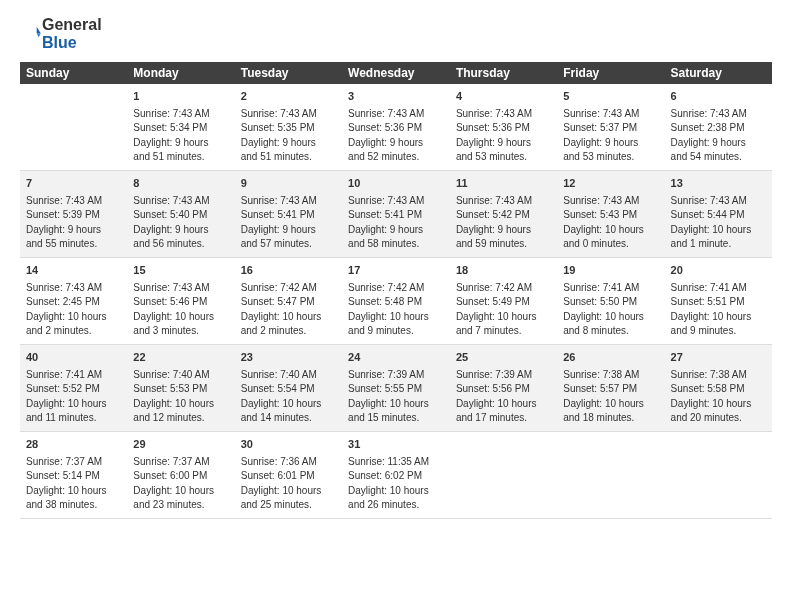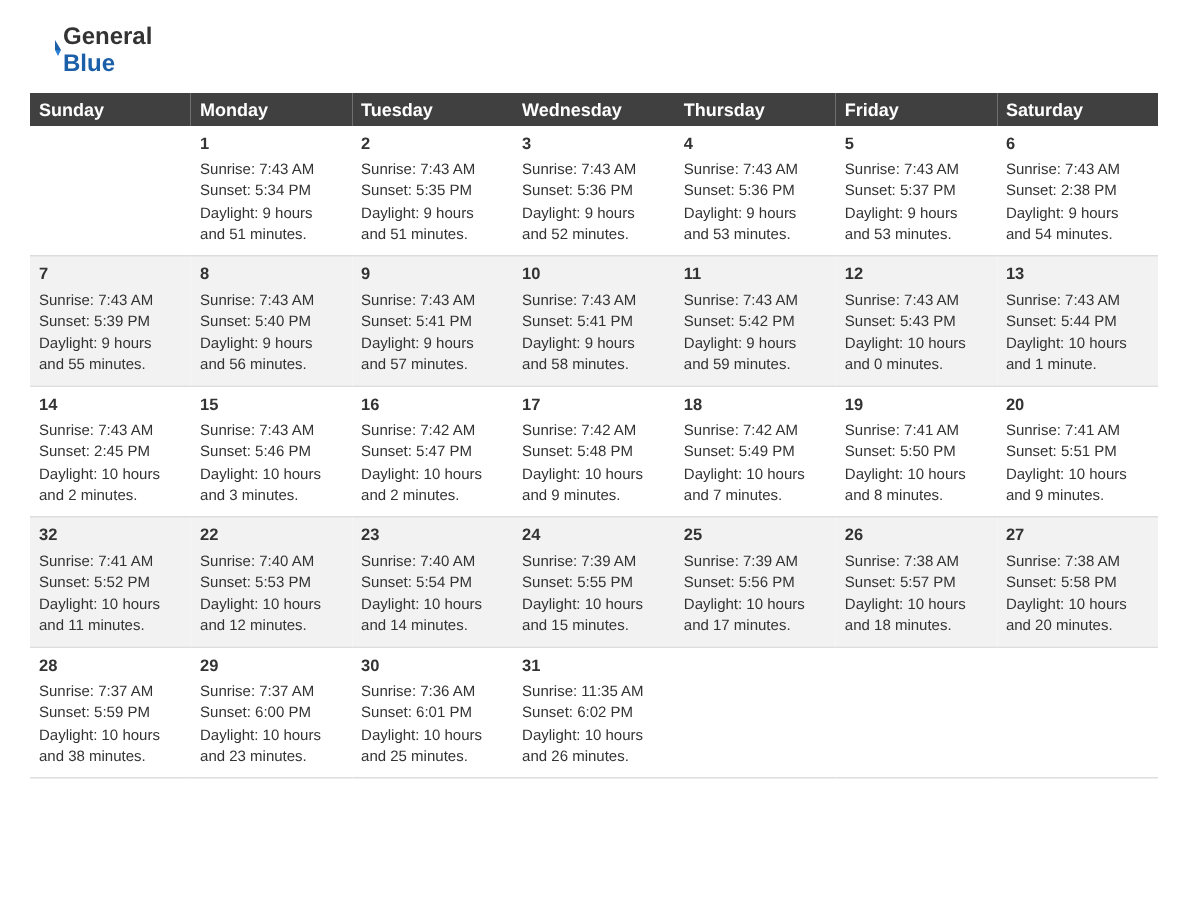--- a/index.html
+++ b/index.html
@@ -257,21 +257,21 @@
           <td>
             <span class="day-num">20</span>
             <div class="day-info">Sunrise: 7:41 AM</div>
             <div class="day-info">Sunset: 5:51 PM</div>
             <div class="day-info">Daylight: 10 hours</div>
             <div class="day-info">and 9 minutes.</div>
           </td>
         </tr>
         <tr>
           <td>
-            <span class="day-num">32</span>
+            <span class="day-num">40</span>
             <div class="day-info">Sunrise: 7:41 AM</div>
             <div class="day-info">Sunset: 5:52 PM</div>
             <div class="day-info">Daylight: 10 hours</div>
             <div class="day-info">and 11 minutes.</div>
           </td>
           <td>
             <span class="day-num">22</span>
             <div class="day-info">Sunrise: 7:40 AM</div>
             <div class="day-info">Sunset: 5:53 PM</div>
             <div class="day-info">Daylight: 10 hours</div>
@@ -310,21 +310,21 @@
             <div class="day-info">Sunrise: 7:38 AM</div>
             <div class="day-info">Sunset: 5:58 PM</div>
             <div class="day-info">Daylight: 10 hours</div>
             <div class="day-info">and 20 minutes.</div>
           </td>
         </tr>
         <tr>
           <td>
             <span class="day-num">28</span>
             <div class="day-info">Sunrise: 7:37 AM</div>
-            <div class="day-info">Sunset: 5:59 PM</div>
+            <div class="day-info">Sunset: 5:14 PM</div>
             <div class="day-info">Daylight: 10 hours</div>
             <div class="day-info">and 38 minutes.</div>
           </td>
           <td>
             <span class="day-num">29</span>
             <div class="day-info">Sunrise: 7:37 AM</div>
             <div class="day-info">Sunset: 6:00 PM</div>
             <div class="day-info">Daylight: 10 hours</div>
             <div class="day-info">and 23 minutes.</div>
           </td>

